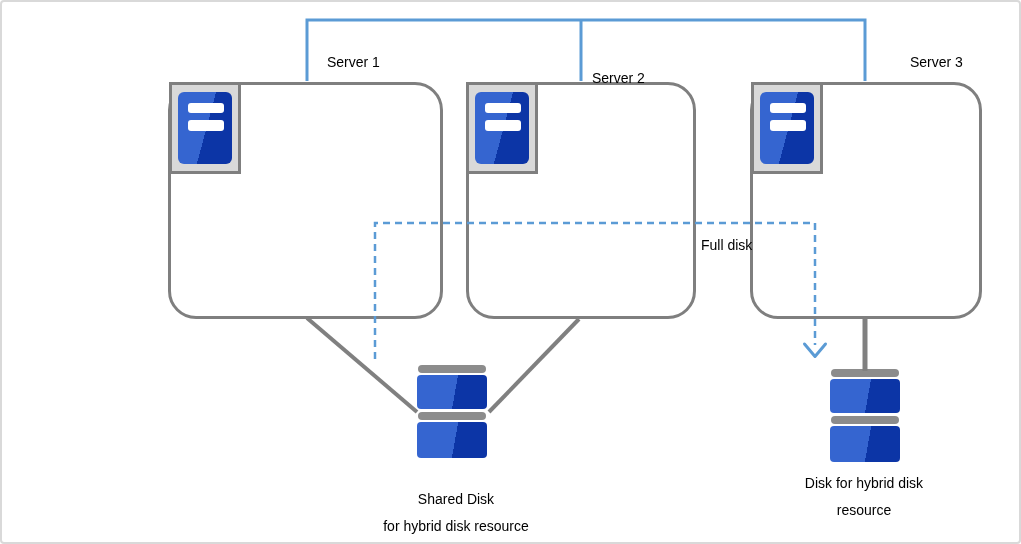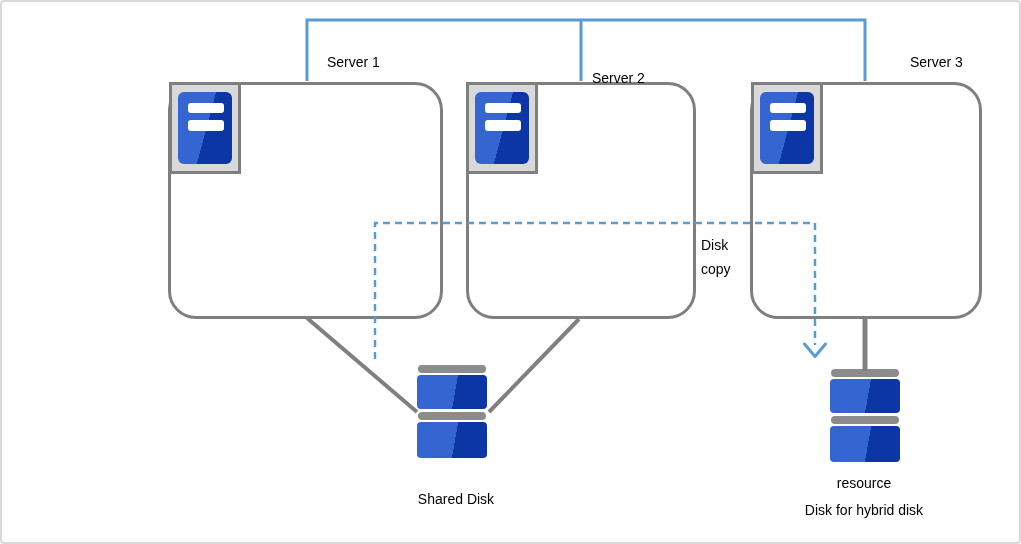--- a/index.html
+++ b/index.html
@@ -185,23 +185,24 @@
     <line class="line-gray" x1="577" y1="317" x2="487" y2="410"></line>
     <line class="line-gray-thick" x1="863" y1="316" x2="863" y2="369"></line>
 
     <path class="line-dashed" d="M373 357 V221 H813 V343"></path>
     <path class="arrow-head" d="M802.5 342 L813 354.5 L823.5 342"></path>
   </svg>
 
   <div class="label label-server-1">Server 1</div>
   <div class="label label-server-2">Server 2</div>
   <div class="label label-server-3">Server 3</div>
-  <div class="label label-full-copy">Disk copy</div>
+  <div class="label label-full-copy">Full disk</div>
 
   <div class="label label-disk label-disk-shared">
     <span>Shared Disk</span>
+    <span>for hybrid disk resource</span>
   </div>
   <div class="label label-disk label-disk-hybrid">
+    <span>Disk for hybrid disk</span>
     <span>resource</span>
-    <span>Disk for hybrid disk</span>
   </div>
 
 </div>
 
 </body></html>

